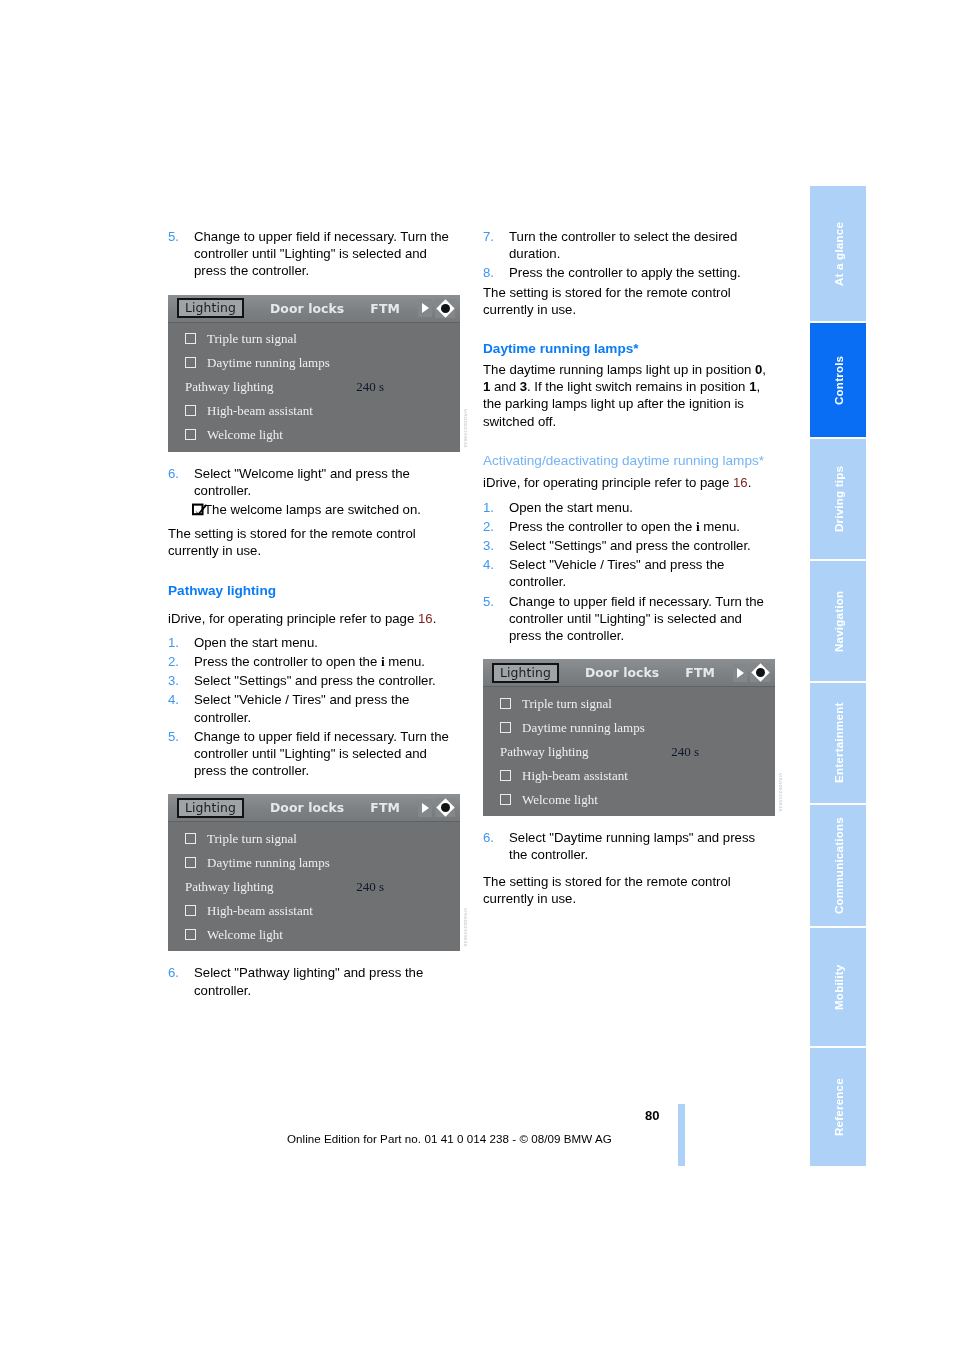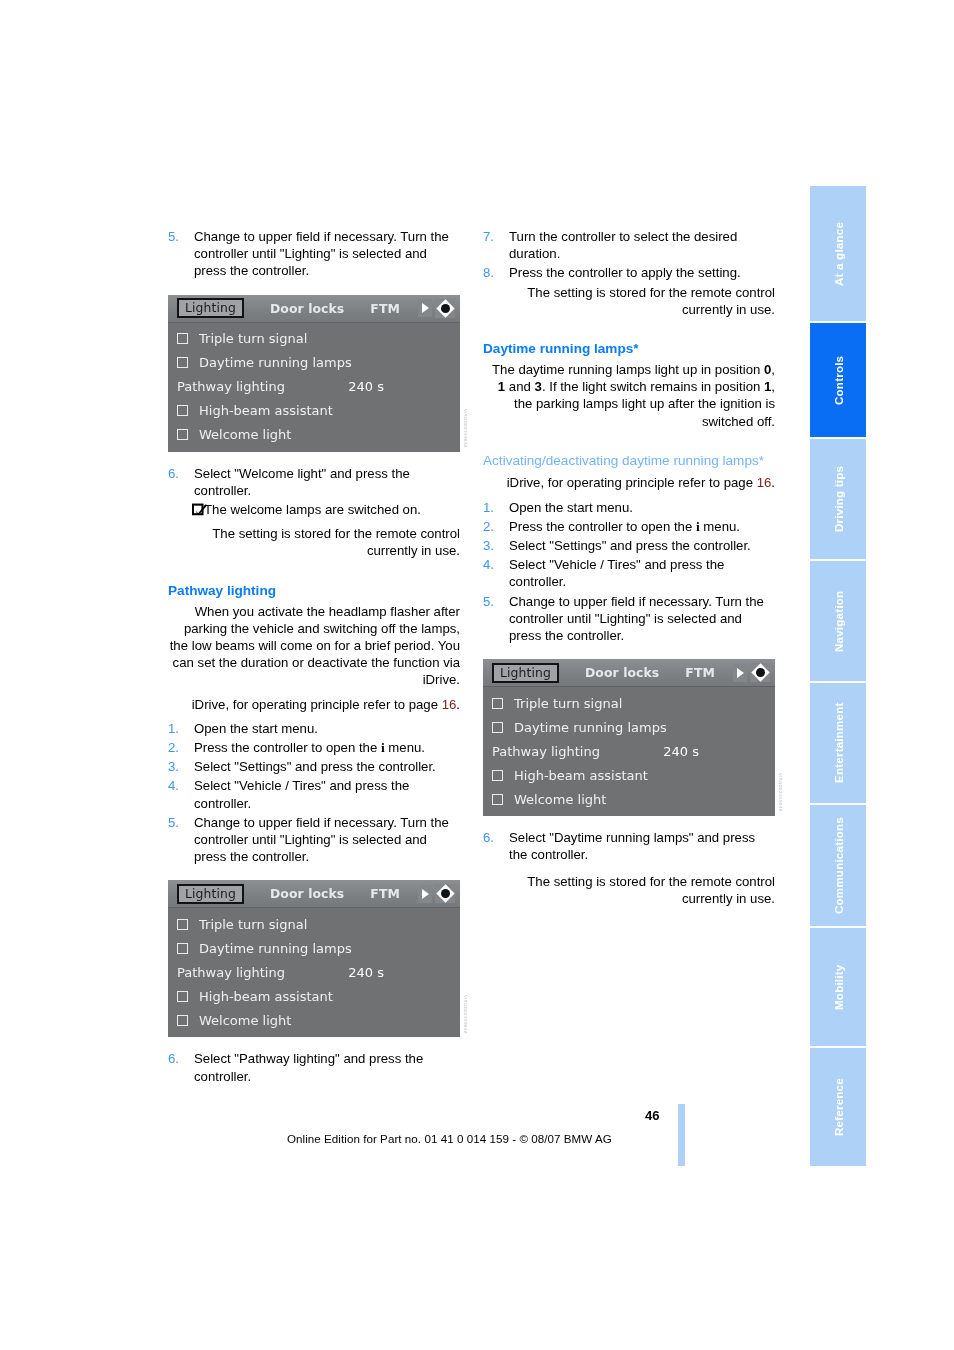--- a/index.html
+++ b/index.html
@@ -29,21 +29,21 @@
     top: 228px;
     width: 292px;
     font-size: 13.2px;
     line-height: 17.2px;
   }
   #col-left  { left: 168px; }
   #col-right { left: 483px; }
 
   p.body {
     margin: 0 0 0 0;
-    text-align: right;
+    text-align: left;
   }
   .gap-s { height: 7px; }
   .gap-m { height: 13px; }
   .gap-l { height: 22px; }
 
   
   h2.head {
     font-size: 13.6px;
     font-weight: bold;
     color: #0a7cf5;
@@ -164,40 +164,40 @@
     background: #ffffff;
     transform: rotate(45deg);
   }
   .ctrl-icon .dot {
     position:absolute; left:50%; top:50%;
     width: 9px; height: 9px; margin:-4.5px 0 0 -4.5px;
     background: #111214;
     border-radius: 50%;
   }
 
-  .idrive-list { padding: 4px 0 5px 0; }
+  .idrive-list { padding: 4px 0 5px 8px; font-family: Liberation Serif, serif; }
   .idrive-row {
     display: flex;
     align-items: center;
     height: 24px;
     font-size: 13px;
     color: #eef0f1;
     padding-left: 9px;
   }
   .idrive-row .box {
     width: 9px; height: 9px;
     border: 1.6px solid #e9ebec;
     margin-right: 11px;
     flex: none;
   }
   .idrive-row.nobox { padding-left: 9px; }
   .idrive-row .val {
     margin-left: auto;
     padding-right: 76px;
-    color: #ffffff;
+    color: #0f172a;
   }
   .figcode {
     position: absolute;
     right: -14px;
     bottom: 4px;
     writing-mode: vertical-rl;
     font-size: 4.2px;
     color: #b9bbbd;
     letter-spacing: .3px;
     font-family: "DejaVu Sans", sans-serif;
@@ -347,21 +347,20 @@
     <div class="gap-s"></div>
 
     <p class="body">The setting is stored for the remote control currently in use.</p>
 
     <div class="gap-l"></div>
 
     <h2 class="head">Pathway lighting</h2>
 
     <div style="height:4px"></div>
 
-    <p class="body">When you activate the headlamp flasher after parking the vehicle and switching off the lamps, the low beams will come on for a brief period. You can set the duration or deactivate the function via iDrive.</p>
 
     <div class="gap-s"></div>
 
     <p class="body"><span>iDrive, for operating principle refer to page </span><span class="pgref">16</span><span>.</span></p>
 
     <div class="gap-s"></div>
 
     <ol class="steps">
       <li>
         <span class="num">1.</span>
@@ -579,18 +578,18 @@
       </div>
     <div class="reg-tab" style="height:120px">
         <span class="reg-label">Mobility</span>
       </div>
     <div class="reg-tab" style="height:118px">
         <span class="reg-label">Reference</span>
       </div>
   </div>
 
   <div id="footer">
-    <div id="page-number">46</div>
-    <div id="footer-line">Online Edition for Part no. 01 41 0 014 159 - © 08/07 BMW AG</div>
+    <div id="page-number">80</div>
+    <div id="footer-line">Online Edition for Part no. 01 41 0 014 238 - © 08/09 BMW AG</div>
     <div id="footer-bar"></div>
   </div>
 
 </div>
 
 </body></html>

